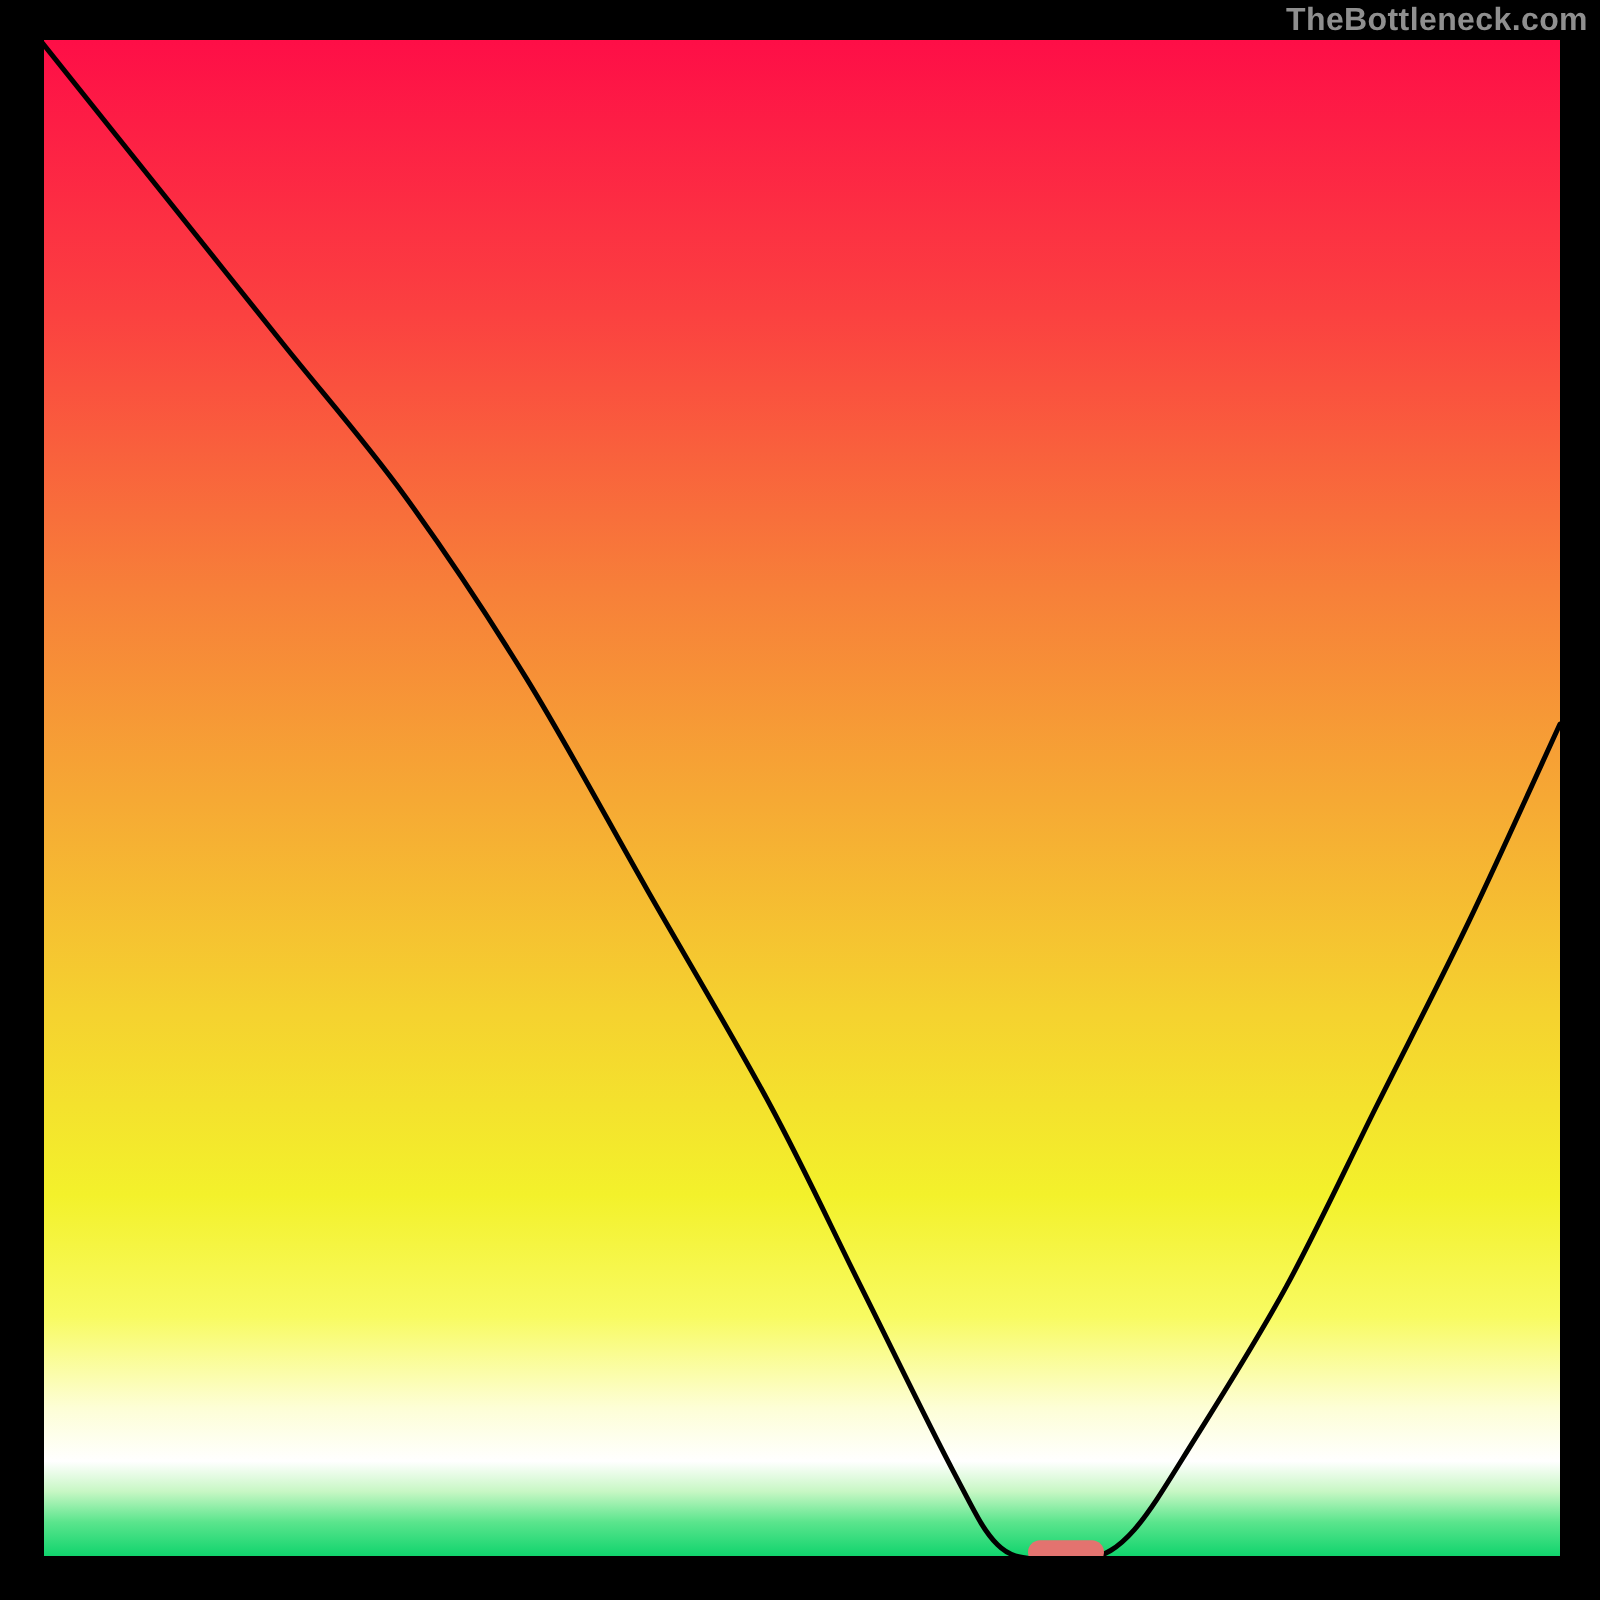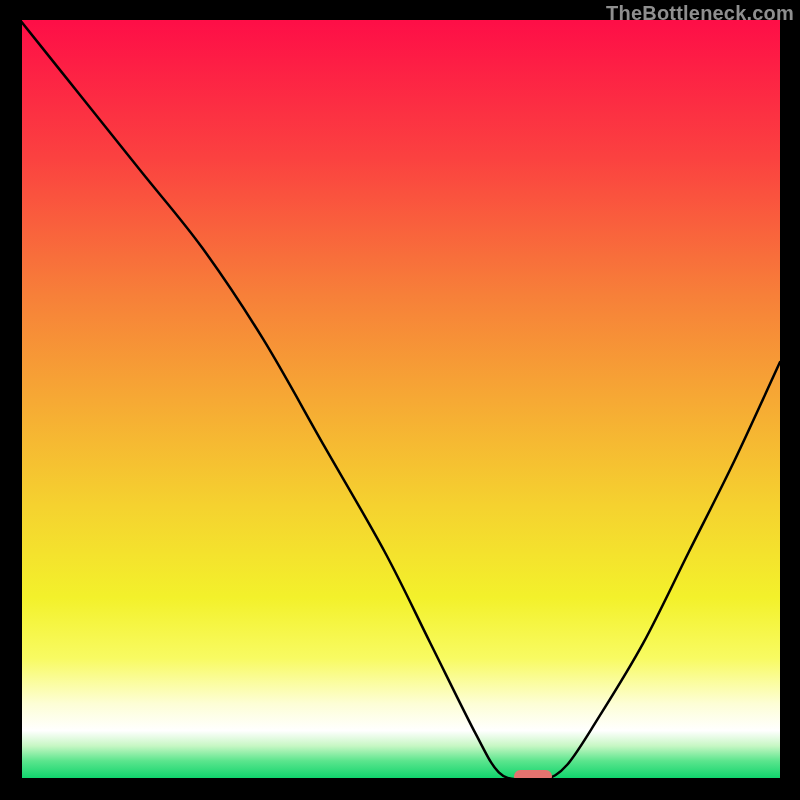--- a/index.html
+++ b/index.html
@@ -36,21 +36,21 @@
     top: 20px;
     width: 2px;
     height: 760px;
     background: #000000;
   }
   #watermark {
     position: absolute;
     top: 2px;
     right: 6px;
     font-family: Arial, Helvetica, sans-serif;
-    font-size: 20px;
+    font-size: 16px;
     font-weight: bold;
     color: #8f8f8f;
     letter-spacing: 0.2px;
   }
   svg {
     display: block;
   }
 </style>
 </head>
 <body>

